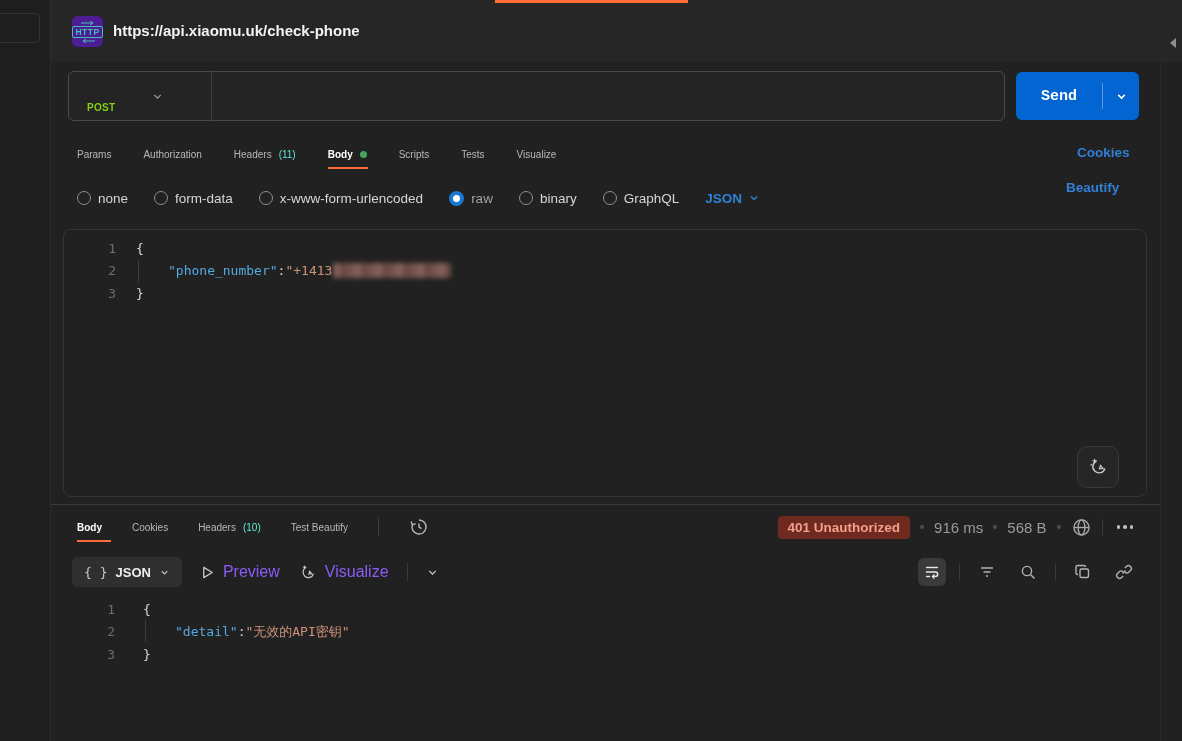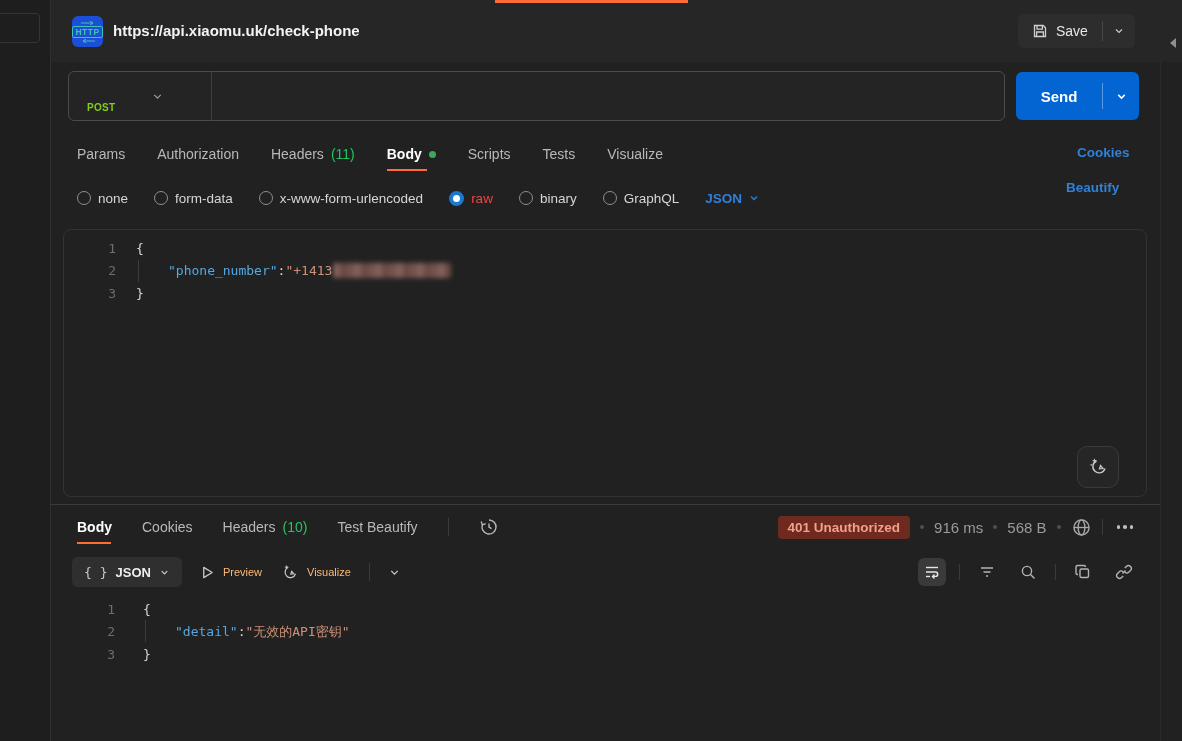--- a/index.html
+++ b/index.html
@@ -12,46 +12,46 @@
   .sidebar-tab-stub { position:absolute; left:-8px; top:13px; width:48px; height:30px; border:1px solid #343434; border-radius:4px; }
 
   .main { position:absolute; left:51px; top:0; width:1131px; height:741px; }
 
   
   .right-rail { position:absolute; right:0; top:62px; width:22px; height:679px; border-left:1px solid #2b2b2b; background:#212121; }
 
   
   .topbar { position:absolute; left:0; top:0; width:1131px; height:62px; background:#262626; }
   .tab-top-indicator { position:absolute; left:444px; top:0; width:193px; height:3px; background:#ff6c37; }
-  .http-badge { position:absolute; left:21px; top:16px; width:31px; height:31px; background:#1d4ed8; border-radius:6px; display:flex; flex-direction:column; align-items:center; justify-content:center; gap:1px; }
+  .http-badge { position:absolute; left:21px; top:16px; width:31px; height:31px; background:#4c1d95; border-radius:6px; display:flex; flex-direction:column; align-items:center; justify-content:center; gap:1px; }
   .http-badge .arrow { width:16px; height:4px; }
   .http-badge .label { font-size:8.5px; font-weight:bold; color:#3fc2b2; border:1px solid #3fc2b2; border-radius:2px; padding:0 2px; line-height:10px; letter-spacing:.5px; }
   .req-title { position:absolute; left:62px; top:22px; font-size:15px; font-weight:700; color:#f3f3f3; }
   .save-btn { position:absolute; left:967px; top:14px; height:34px; background:#2d2d2d; border-radius:6px; display:flex; align-items:center; }
   .save-main { display:flex; align-items:center; gap:8px; padding:0 14px; height:100%; color:#e6e6e6; font-size:14px; cursor:pointer; }
   .save-split { width:1px; height:20px; background:#474747; }
   .save-caret { padding:0 10px; display:flex; align-items:center; height:100%; cursor:pointer; }
   .collapse-arrow { position:absolute; left:1119px; top:38px; width:0; height:0; border-top:5px solid transparent; border-bottom:5px solid transparent; border-right:6px solid #8f8f8f; }
 
   
   .url-row { position:absolute; left:17px; top:71px; width:937px; height:50px; border:1px solid #4b4b4b; border-radius:6px; background:#242424; display:flex; align-items:center; }
   .method { display:flex; align-items:center; width:142px; padding-left:18px; gap:36px; cursor:pointer; }
   .method-label { font-size:10px; font-weight:bold; color:#84cc16; letter-spacing:.3px;margin-top:22px; }
   .url-divider { width:1px; height:50px; background:#3f3f3f; }
   .url-text { padding-left:16px; font-size:15px; color:#ececec; }
   .enter-hint { color:#8a8a8a; font-size:14px; margin-left:6px; }
-  .send-btn { position:absolute; left:965px; top:72px; width:123px; height:48px; border-radius:6px; background:#0265d2; display:flex; align-items:center; }
+  .send-btn { position:absolute; left:965px; top:72px; width:123px; height:48px; border-radius:6px; background:#0265d2; display:flex; align-items:center;font-family:Liberation Mono, monospace; }
   .send-label { width:86px; text-align:center; color:#fff; font-size:15px; font-weight:bold; cursor:pointer; }
   .send-split { width:1px; height:26px; background:rgba(255,255,255,.35); }
   .send-caret { flex:1; display:flex; justify-content:center; cursor:pointer; }
 
   
   .tabs-row { position:absolute; left:26px; top:142px; display:flex; gap:32px; align-items:center; height:24px; }
-  .tab { font-size:14px; color:#b8b8b8; cursor:pointer; position:relative; display:flex; align-items:center; gap:7px; }
-  .tab .count { color:#22c55e; }
+  .tab { font-size:10px; color:#b8b8b8; cursor:pointer; position:relative; display:flex; align-items:center; gap:7px; }
+  .tab .count { color:#5eead4; }
   .tab.active { color:#ffffff; font-weight:600; }
   .tab .dot { width:7px; height:7px; border-radius:50%; background:#3fa65b; }
   .tab .underline { position:absolute; left:0; bottom:-9px; height:2px; background:#ff6c37; }
   .cookies-link { position:absolute; left:1026px; top:145px; font-size:13.5px; font-weight:600; color:#2f80d6; cursor:pointer; }
 
   
   .bodytype-row { position:absolute; left:26px; top:188px; display:flex; align-items:center; gap:26px; height:20px; }
   .radio-item { display:flex; align-items:center; gap:7px; cursor:pointer; }
   .radio { width:14px; height:14px; border-radius:50%; border:1.5px solid #8f8f8f; background:transparent; }
   .radio.checked { border:4px solid #1878d2; background:#ffffff; width:15px; height:15px; }
@@ -87,21 +87,21 @@
   .meta-text { color:#9a9a9a; font-size:15px; }
   .vdiv { width:1px; height:16px; background:#3a3a3a; }
   .more-dots { display:flex; gap:3px; align-items:center; padding:4px; cursor:pointer; }
   .more-dots i { width:3.5px; height:3.5px; border-radius:50%; background:#bdbdbd; }
 
   
   .resp-toolbar { position:absolute; left:21px; top:556px; display:flex; align-items:center; gap:18px; height:32px; }
   .format-pill { display:flex; align-items:center; gap:8px; background:#2f2f2f; border-radius:6px; height:30px; padding:0 12px; cursor:pointer; }
   .pill-braces { font-family:"DejaVu Sans Mono", monospace; color:#c9c9c9; font-size:13px; }
   .pill-label { color:#ededed; font-size:13px; font-weight:600; }
-  .tool-item { display:flex; align-items:center; gap:8px; color:#fdba74; font-size:11px; cursor:pointer; }
+  .tool-item { display:flex; align-items:center; gap:8px; color:#8b5cf6; font-size:16px; cursor:pointer; }
   .resp-tool-icons { position:absolute; top:558px; right:44px; display:flex; align-items:center; gap:13px; height:28px; }
   .icon-btn { display:flex; align-items:center; justify-content:center; width:28px; height:28px; border-radius:6px; cursor:pointer; }
   .icon-btn.active { background:#3a3a3a; }
 
   
   .resp-editor { position:absolute; left:0; top:598px; width:1100px; }
   .resp-editor .gutter { width:64px; }
   .resp-editor .code { margin-left:28px; }
 
   svg { display:block; }
@@ -123,36 +123,20 @@
         <svg class="arrow" viewBox="0 0 16 4">
             <path d="M1 2h12M10 0l3 2-3 2" stroke="#3fc2b2" stroke-width="1" fill="none"></path>
           </svg>
         <span class="label">HTTP</span>
         <svg class="arrow" viewBox="0 0 16 4">
             <path d="M15 2H3M6 0L3 2l3 2" stroke="#3fc2b2" stroke-width="1" fill="none"></path>
           </svg>
       </div>
       <div class="req-title">https://api.xiaomu.uk/check-phone</div>
 
-      <div class="save-btn">
-        <div class="save-main">
-          <svg width="16" height="16" viewBox="0 0 16 16">
-            <path d="M2.5 2.5h8.7l2.3 2.3v8.7H2.5z" fill="none" stroke="#cfcfcf" stroke-width="1.3"></path>
-            <path d="M5 2.5v3.6h5.4V2.5" fill="none" stroke="#cfcfcf" stroke-width="1.3"></path>
-            <path d="M4.6 13.5V9h6.8v4.5" fill="none" stroke="#cfcfcf" stroke-width="1.3"></path>
-          </svg>
-          <span>Save</span>
-        </div>
-        <div class="save-split"></div>
-        <div class="save-caret">
-          <svg width="12" height="12" viewBox="0 0 16 16">
-            <path d="M4 6l4 4 4-4" fill="none" stroke="#c9c9c9" stroke-width="1.6"></path>
-          </svg>
-        </div>
-      </div>
       <div class="collapse-arrow"></div>
     </div>
 
     <div class="url-row">
       <div class="method">
         <span class="method-label">POST</span>
         <svg width="13" height="13" viewBox="0 0 16 16">
           <path d="M4 6l4 4 4-4" fill="none" stroke="#9a9a9a" stroke-width="1.6"></path>
         </svg>
       </div>
@@ -204,21 +188,21 @@
       <div class="radio-item">
         <span class="radio"></span>
         <span class="radio-label">form-data</span>
       </div>
       <div class="radio-item">
         <span class="radio"></span>
         <span class="radio-label">x-www-form-urlencoded</span>
       </div>
       <div class="radio-item">
         <span class="radio checked"></span>
-        <span class="radio-label" style="color:#ef4444;">raw</span>
+        <span class="radio-label" style="color:#a3a3a3;">raw</span>
       </div>
       <div class="radio-item">
         <span class="radio"></span>
         <span class="radio-label">binary</span>
       </div>
       <div class="radio-item">
         <span class="radio"></span>
         <span class="radio-label">GraphQL</span>
       </div>
       <div class="format-select">

